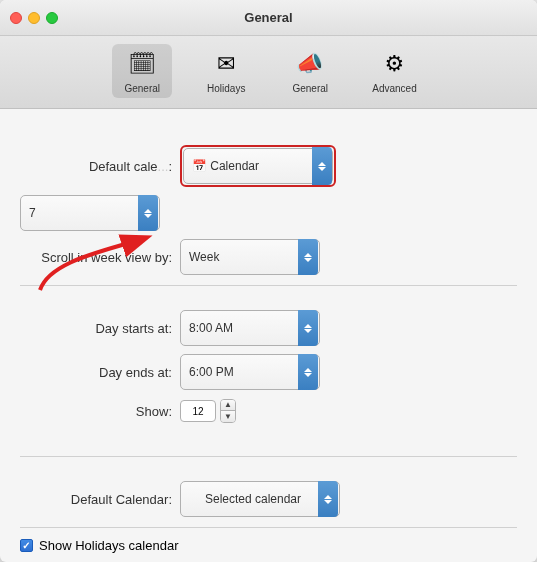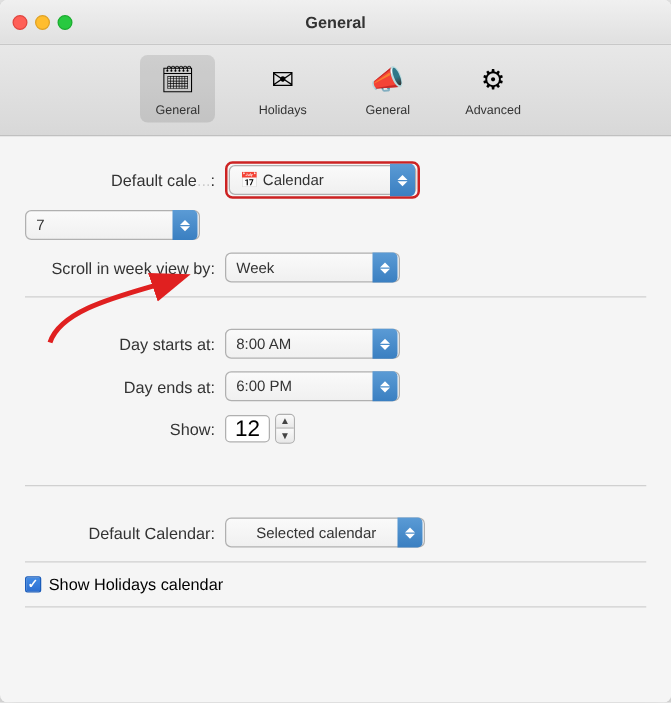--- a/index.html
+++ b/index.html
@@ -88,20 +88,21 @@
       color: #333;
       text-align: center;
     }
 
     
     .content {
       flex: 1;
       padding: 20px 20px 20px 20px;
       overflow-y: auto;
       position: relative;
+      margin-top: 16px;
     }
     .form-row {
       display: flex;
       align-items: center;
       margin-bottom: 8px;
       min-height: 26px;
     }
     .form-label {
       text-align: right;
       color: #333;
@@ -118,21 +119,21 @@
       appearance: none;
       -webkit-appearance: none;
       background: linear-gradient(to bottom, #fafafa, #f0f0f0);
       border: 1px solid #b0b0b0;
       border-radius: 5px;
       padding: 2px 22px 2px 8px;
       font-size: 12px;
       color: #333;
       cursor: pointer;
       position: relative;
-      height: 24px;
+      height: 36px;
       outline: none;
       min-width: 140px;
     }
     .select-wrapper {
       position: relative;
       display: inline-block;
     }
     .select-wrapper::after {
       content: '';
       position: absolute;
@@ -186,21 +187,21 @@
       display: flex;
       align-items: center;
       gap: 4px;
     }
     .stepper-input {
       width: 36px;
       height: 22px;
       border: 1px solid #b0b0b0;
       border-radius: 4px;
       text-align: center;
-      font-size: 18px;
+      font-size: 10px;
       background: white;
       outline: none;
     }
     .stepper-arrows {
       display: flex;
       flex-direction: column;
       border: 1px solid #b0b0b0;
       border-radius: 4px;
       overflow: hidden;
     }

